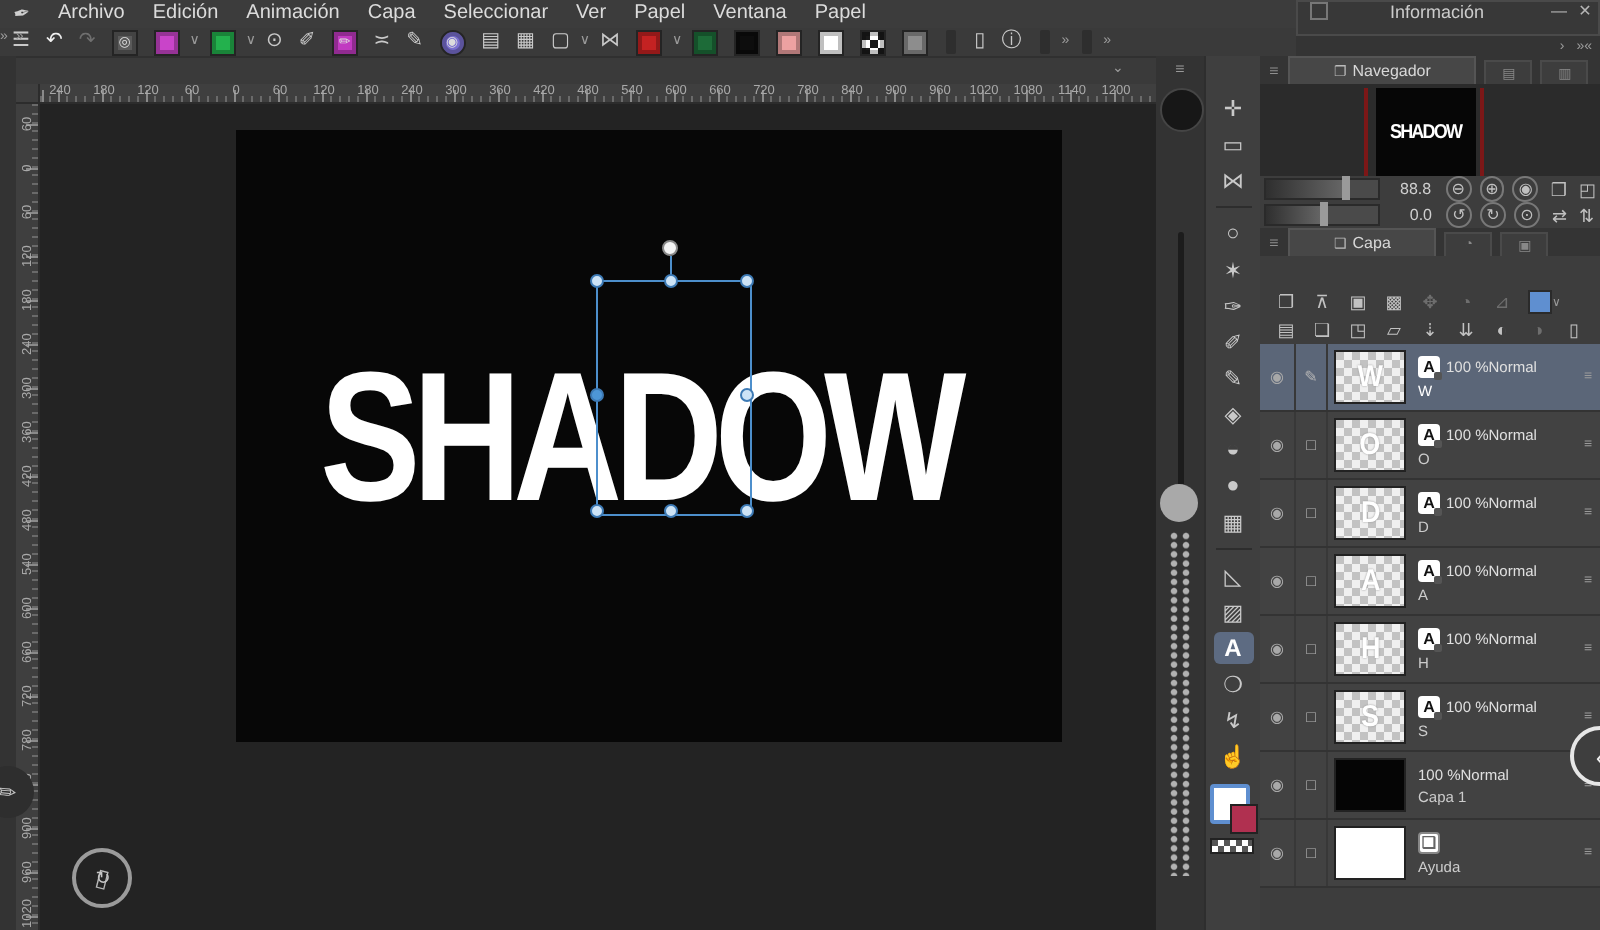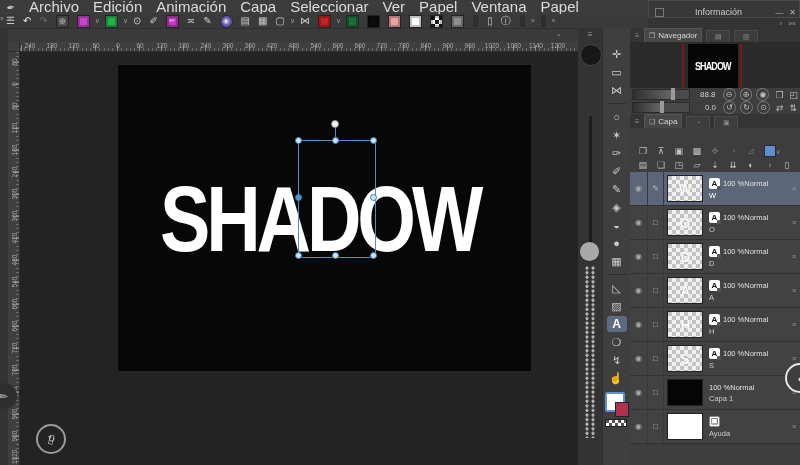--- a/index.html
+++ b/index.html
@@ -2,33 +2,33 @@
 <html><head>
 <meta charset="utf-8">
 <style>
   html,body{margin:0;padding:0;background:#222;}
   #screen{position:relative;width:800px;height:465px;background:#3a3a3a;overflow:hidden;
     font-family:"Liberation Sans",sans-serif;color:#d6d6d6;font-size:9px;-webkit-font-smoothing:antialiased;}
   .abs{position:absolute;}
   
   #menubar{left:0;top:0;width:800px;height:14px;background:#3c3c3c;display:flex;align-items:center;border-bottom:1px solid #323232;}
   #logo{width:22px;text-align:center;color:#cfcfcf;font-size:10px;transform:rotate(-12deg);}
-  .menu-item{padding:0 7px;color:#dcdcdc;font-size:15px;line-height:14px;}
+  .menu-item{padding:0 7px;color:#dcdcdc;font-size:10px;line-height:14px;}
   
   #toolbar{left:0;top:14px;width:800px;height:14px;background:#3a3a3a;display:flex;align-items:center;border-bottom:1px solid #303030;padding-left:2px;}
   .tb-glyph{font-size:10px;color:#c9c9c9;margin:0 4px;line-height:14px;}
   .tb-glyph.dim{color:#6f6f6f;}
   .tb-glyph.bright{color:#f0f0f0;}
   .tb-glyph.small{font-size:7px;color:#9a9a9a;margin:0 1px;}
   .tb-chip{width:11px;height:11px;margin:0 4px;border:1px solid #242424;box-shadow:inset 0 0 0 2px rgba(0,0,0,.25);display:inline-flex;align-items:center;justify-content:center;font-size:7px;color:#ddd;}
   .tb-chip.round{border-radius:50%;}
   .tb-div{width:5px;height:12px;background:#2e2e2e;margin:0 5px;border-radius:1px;}
   .checker-bg{background:repeating-conic-gradient(#ffffff 0 25%,#1a1a1a 0 50%) 0 0/8px 8px;}
   
-  #info-win{left:648px;top:0;width:152px;height:18px;background:#383838;border:1px solid #4a4a4a;display:flex;align-items:flex-end;box-sizing:border-box;}
+  #info-win{left:648px;top:0;width:152px;height:18px;background:#383838;border:1px solid #4a4a4a;display:flex;align-items:flex-start;box-sizing:border-box;}
   #info-win .title{flex:1;text-align:center;font-size:9px;color:#cccccc;}
   #info-win .wbtn{width:13px;text-align:center;color:#b5b5b5;font-size:8px;}
   #info-sq{width:7px;height:7px;border:1px solid #777;margin-left:6px;}
   #info-underrow{left:648px;top:18px;width:152px;height:10px;background:#343434;display:flex;justify-content:flex-end;align-items:center;gap:6px;padding-right:4px;box-sizing:border-box;color:#9a9a9a;font-size:7px;}
   
   #tabrow{left:8px;top:28px;width:570px;height:14px;background:#363636;display:flex;align-items:flex-end;}
   #doc-tab{height:13px;background:#5b6272;border:1px solid #707a8d;border-bottom:none;color:#e6ebf7;font-size:7.5px;display:flex;align-items:center;padding:0 5px;gap:5px;margin-left:0;}
   #doc-tab .x{color:#aeb6c6;font-size:6px;}
   #ruler-corner{left:8px;top:42px;width:12px;height:10px;background:#3f3f3f;border-right:1px solid #2c2c2c;border-bottom:1px solid #2c2c2c;box-sizing:border-box;}
   #hruler{left:20px;top:42px;width:558px;height:10px;background:#3f3f3f;border-bottom:1px solid #2c2c2c;box-sizing:border-box;overflow:hidden;}
@@ -66,21 +66,21 @@
   .tool{width:20px;height:16px;margin-bottom:2px;display:flex;align-items:center;justify-content:center;color:#c9c9c9;font-size:11px;border-radius:3px;}
   .tool.selected{background:#5d6b82;color:#ffffff;}
   .tool-div{width:18px;height:1px;background:#2d2d2d;margin:3px 0 5px 0;}
   #color-chips{position:relative;width:28px;height:40px;margin-top:4px;}
   #fg-chip{position:absolute;left:2px;top:0;width:20px;height:20px;background:#ffffff;border:2px solid #5f8fd0;border-radius:2px;box-sizing:border-box;}
   #bg-chip{position:absolute;left:12px;top:10px;width:14px;height:15px;background:#b03050;border:1px solid #222;box-sizing:border-box;}
   #tr-chip{position:absolute;left:2px;top:27px;width:22px;height:8px;border:1px solid #222;box-sizing:border-box;background:repeating-conic-gradient(#ffffff 0 25%,#555 0 50%) 0 0/6px 6px;}
   
   #panels{left:630px;top:28px;width:170px;height:437px;background:#3d3d3d;}
   .ptabrow{position:absolute;left:0;width:170px;height:14px;background:#343434;display:flex;align-items:flex-end;}
-  .ptab{height:13px;background:#474747;border:1px solid #555;border-bottom:none;display:flex;align-items:center;gap:3px;padding:0 4px;font-size:8px;color:#d8d8d8;}
+  .ptab{height:13px;background:#474747;border:1px solid #555;border-bottom:none;display:flex;align-items:center;gap:3px;padding:0 22px;font-size:8px;color:#d8d8d8;}
   .ptab .ticon{font-size:7px;color:#bbb;}
   .ptab-ghost{height:11px;width:22px;background:#3d3d3d;border:1px solid #4a4a4a;border-bottom:none;margin-left:4px;display:flex;align-items:center;justify-content:center;color:#888;font-size:7px;}
   .phdr-burger{width:14px;text-align:center;color:#909090;font-size:8px;margin-bottom:2px;}
   
   #nav-thumb-area{position:absolute;left:0;top:14px;width:170px;height:46px;background:#2b2b2b;overflow:hidden;}
   #nav-thumb{position:absolute;left:58px;top:2px;width:50px;height:44px;background:#060606;display:flex;align-items:center;justify-content:center;}
   #nav-thumb span{color:#fff;font-weight:700;font-size:10px;letter-spacing:-1px;transform:scaleX(.9);}
   .nav-guide{position:absolute;top:2px;width:2px;height:44px;background:#7c1717;}
   #nav-controls{position:absolute;left:0;top:60px;width:170px;height:26px;background:#3d3d3d;font-size:8px;}
   .nav-row{position:absolute;left:2px;width:166px;height:13px;display:flex;align-items:center;}

